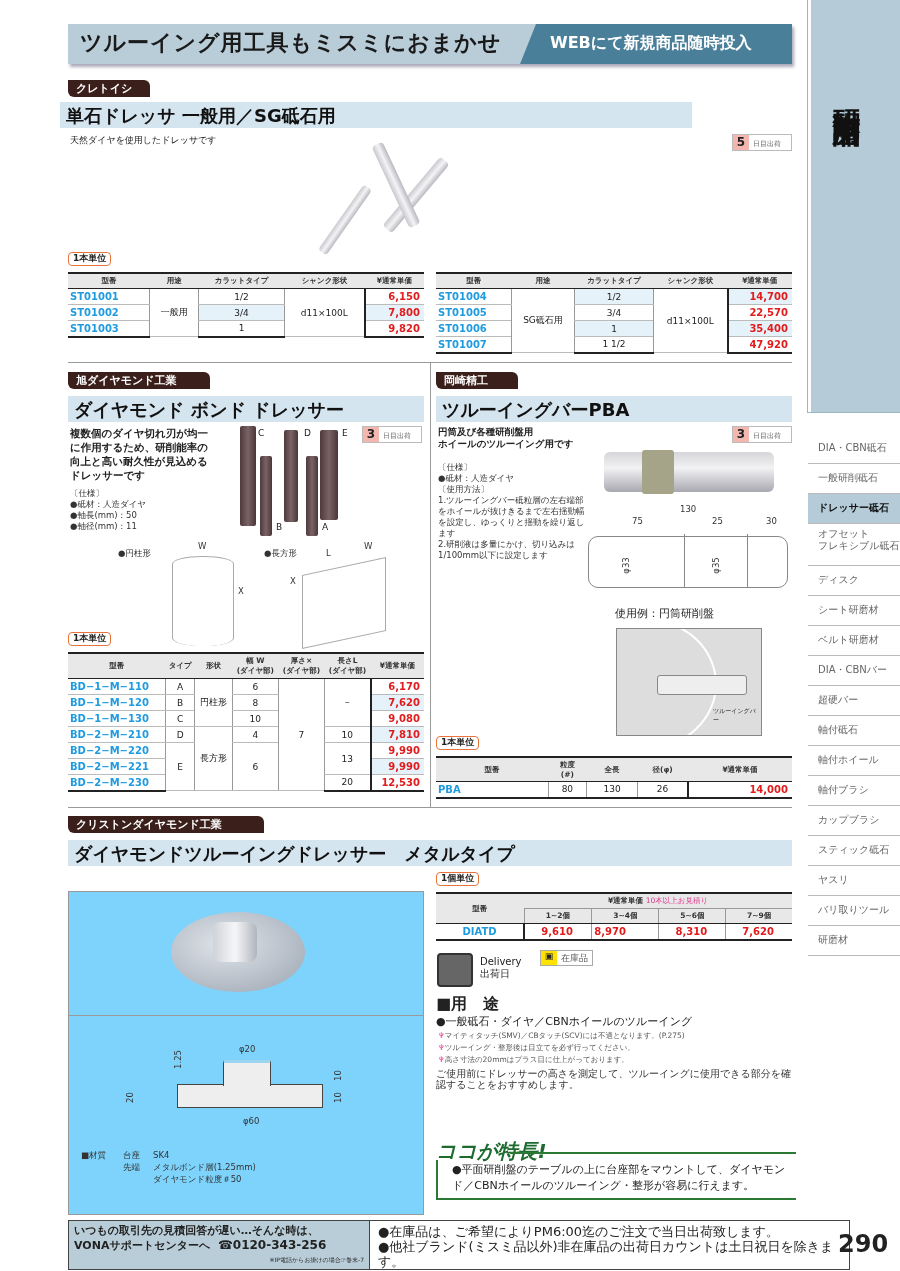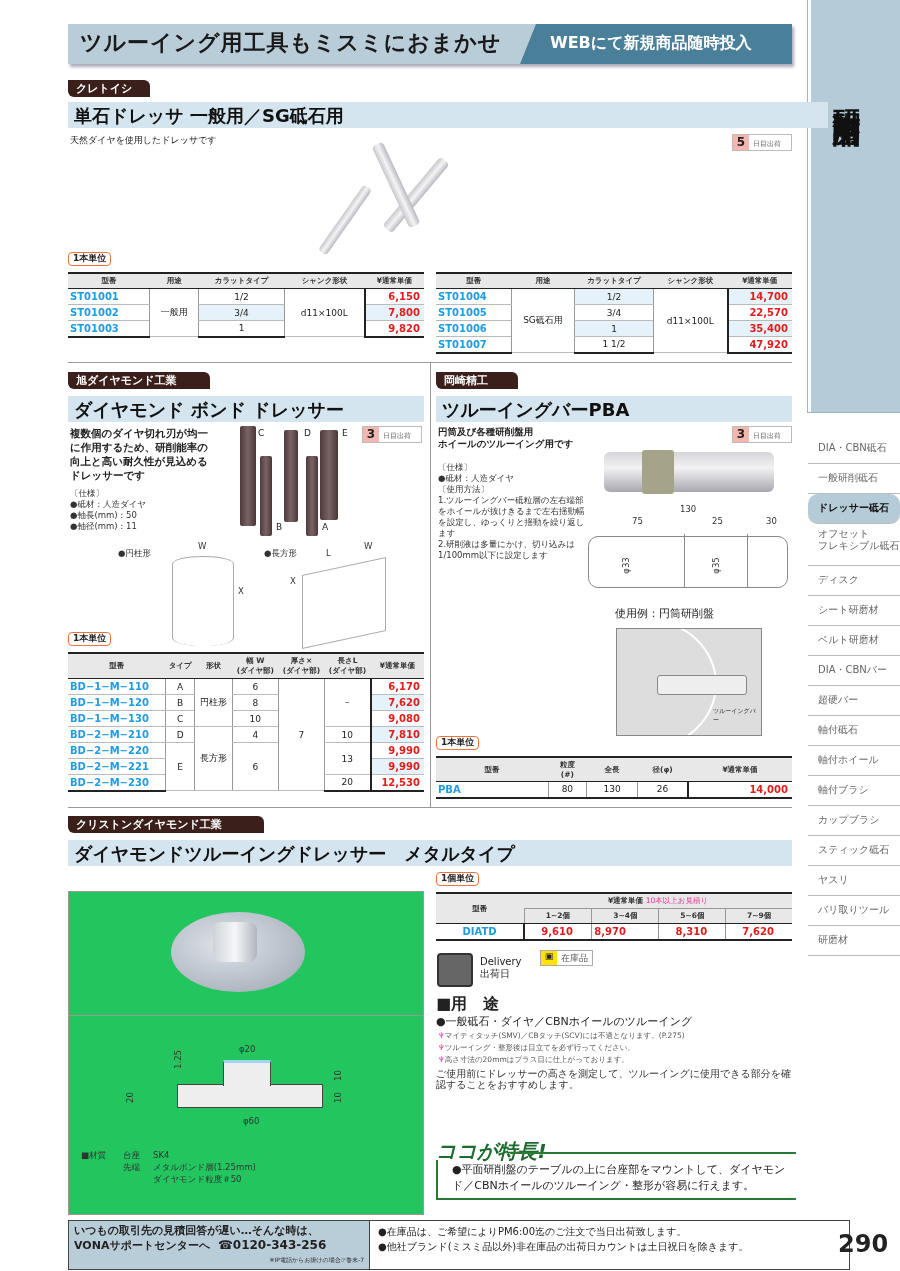--- a/index.html
+++ b/index.html
@@ -23,60 +23,60 @@
 table{border-collapse:collapse;font-size:9px}
 table th{background:#e8e8e8;font-weight:bold;font-size:7.5px;border-top:2px solid #222;border-bottom:1px solid #222;padding:2px 1px;text-align:center;color:#333}
 table td{border-bottom:1px solid #bbb;text-align:center;padding:1px 2px;height:16px;border-left:1px solid #999}
 table tr:last-child td{border-bottom:2px solid #222}
 td.code{color:#1f9be0;font-weight:bold;text-align:left;border-left:none;font-size:10px}
 td.price{color:#e21b1b;font-weight:bold;font-size:10px;border-left:2px solid #222;text-align:right;padding-right:4px}
 td.shade{background:#e6f2fa}
 .divider{height:1px;background:#999}
 .img-rod{background:linear-gradient(90deg,#c8c8ce,#f4f4f6,#b8b8c0);border-radius:4px}
 .stick{background:linear-gradient(90deg,#4d3a3c,#7a6365,#4a3638);border-radius:2px}
-.diagbox{border:1px solid #999;background:#22c55e}
+.diagbox{border:1px solid #999;background:#7dd3fc}
 .green-head{font-size:20px;font-weight:bold;font-style:italic;color:#1d6b2e}
 .green-box{border:2px solid #2a7a36;border-top:none;border-right:none;font-size:11px;line-height:16px;padding:2px 0 0 14px}
 .footer-l{left:68px;top:1220px;width:302px;height:50px;background:#b9cdd9;border:1px solid #444;padding:3px 5px;font-size:11px;font-weight:bold;line-height:14px}
-.footer-r{left:370px;top:1220px;width:480px;height:50px;border:1px solid #444;border-left:none;font-size:10px;padding:3px 8px;line-height:15px}
+.footer-r{left:370px;top:1220px;width:480px;height:50px;border:1px solid #444;border-left:none;font-size:13px;padding:3px 8px;line-height:15px}
 .pageno{left:838px;top:1230px;font-size:24px;font-weight:bold}
 .spec{font-size:8.5px;line-height:11px;color:#333}
 </style>
 </head>
 <body>
 
 <div class="abs banner"></div>
 <div class="abs banner-title">ツルーイング用工具もミスミにおまかせ</div>
 <div class="abs banner-sub">WEBにて新規商品随時投入</div>
 
 <div class="abs side"></div>
 <div class="abs side-title">研削研磨用品</div>
 <div class="abs navlist" id="navlist">
     <div class="nav-item" style="white-space: pre-line;">DIA・CBN砥石</div>
     <div class="nav-item" style="white-space: pre-line;">一般研削砥石</div>
-    <div class="nav-item active" style="white-space: pre-line; border-radius: 10px;">ドレッサー砥石</div>
+    <div class="nav-item active" style="white-space: pre-line;">ドレッサー砥石</div>
     <div class="nav-item two" style="white-space: pre-line;">オフセット
 フレキシブル砥石</div>
     <div class="nav-item" style="white-space: pre-line;">ディスク</div>
     <div class="nav-item" style="white-space: pre-line;">シート研磨材</div>
     <div class="nav-item" style="white-space: pre-line;">ベルト研磨材</div>
     <div class="nav-item" style="white-space: pre-line;">DIA・CBNバー</div>
     <div class="nav-item" style="white-space: pre-line;">超硬バー</div>
     <div class="nav-item" style="white-space: pre-line;">軸付砥石</div>
     <div class="nav-item" style="white-space: pre-line;">軸付ホイール</div>
     <div class="nav-item" style="white-space: pre-line;">軸付ブラシ</div>
     <div class="nav-item" style="white-space: pre-line;">カップブラシ</div>
     <div class="nav-item" style="white-space: pre-line;">スティック砥石</div>
     <div class="nav-item" style="white-space: pre-line;">ヤスリ</div>
     <div class="nav-item" style="white-space: pre-line;">バリ取りツール</div>
     <div class="nav-item" style="white-space: pre-line;">研磨材</div>
   </div>
 
 <div class="abs maker" style="left:68px;top:80px;width:82px">クレトイシ</div>
-<div class="abs ptitle" style="left:68px;top:102px;width:760px">単石ドレッサ 一般用／SG砥石用</div>
+<div class="abs ptitle" style="left:60px;top:102px;width:632px">単石ドレッサ 一般用／SG砥石用</div>
 <div class="abs desc" style="left:70px;top:134px">天然ダイヤを使用したドレッサです</div>
 <div class="abs days" style="left:732px;top:134px"><span class="n">5</span><span>日目出荷</span></div>
 <div class="abs" style="left:300px;top:140px;width:200px;height:110px">
   <div class="abs img-rod" style="left:40px;top:40px;width:10px;height:80px;transform:rotate(35deg)"></div>
   <div class="abs img-rod" style="left:110px;top:10px;width:12px;height:90px;transform:rotate(40deg)"></div>
   <div class="abs img-rod" style="left:90px;top:0;width:12px;height:90px;transform:rotate(-25deg)"></div>
 </div>
 <div class="abs unit" style="left:68px;top:252px">1本単位</div>
 <table class="abs" style="left:68px;top:272px;width:356px">
   <tbody>

